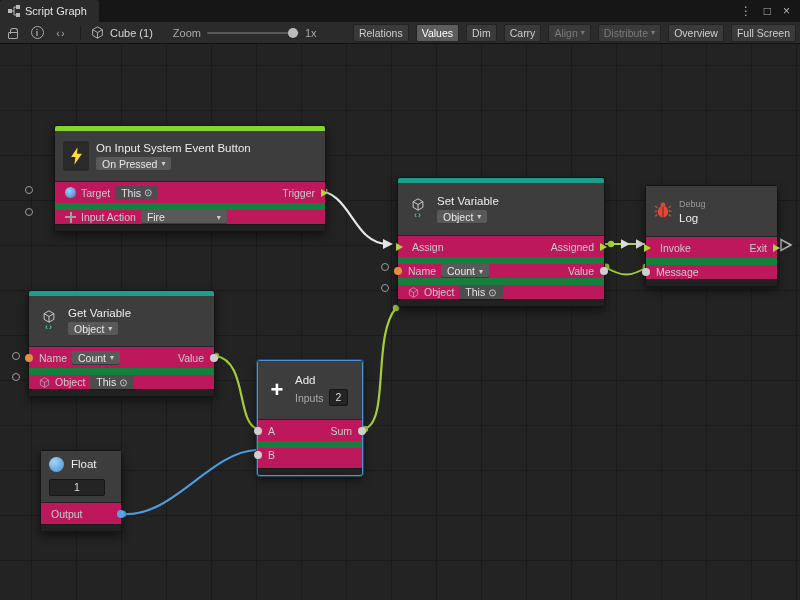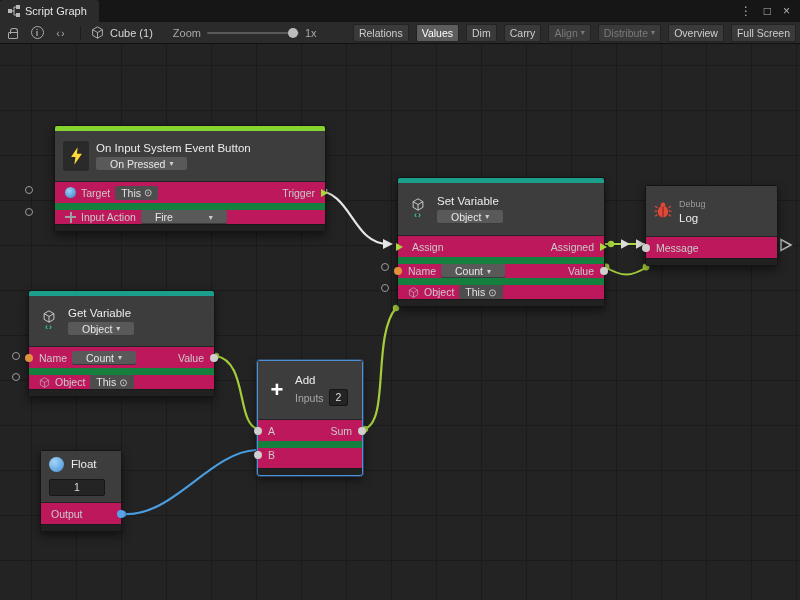--- a/index.html
+++ b/index.html
@@ -80,21 +80,21 @@
   .dot.pl { left:-4px; } .dot.pr { right:-4px; }
   .dot.grey { background:#cfcfcf; } .dot.orange { background:#e0913c; }
   .dot.blue { background:#57a3e8; }
 
   .arrow { position:absolute; width:0; height:0; top:50%; transform:translateY(-50%);
     border-top:4.5px solid transparent; border-bottom:4.5px solid transparent;
     border-left:7px solid #a8d83c; }
   .arrow.in { left:-2px; } .arrow.out { right:-3px; }
 
   .dd { display:inline-flex; align-items:center; gap:4px; background:#595959;
-    border-radius:2px; padding:1px 14px; font-size:10.5px; color:#e8e8e8;
+    border-radius:2px; padding:1px 6px; font-size:10.5px; color:#e8e8e8;
     box-shadow:inset 0 -1px rgba(0,0,0,.35); white-space:nowrap; }
   .dd .caret { font-size:8px; color:#cfcfcf; }
   .chip { display:inline-flex; align-items:center; gap:3px; background:#4d4d4d;
     border-radius:2px; padding:1px 6px; font-size:10.5px; color:#e4e4e4; white-space:nowrap; }
   .tglyph { font-size:10px; color:#cfcfcf; }
   .valuebox { background:#242424; border:1px solid #161616; border-radius:2px;
     color:#ddd; padding:0 6px; line-height:15px; font-size:10.5px; text-align:center; }
 
   .go-icon { width:11px; height:11px; border-radius:50%; flex:none;
     background:radial-gradient(circle at 38% 35%, #9fd0f5, #2f7fc6); }
@@ -322,20 +322,27 @@
           <path d="M8 5 V15" stroke="#8c251c" stroke-width="1"></path>
         </svg>
       </span>
       <div class="hcol">
         <div class="nsub">Debug</div>
         <div class="ntitle">Log</div>
       </div>
     </div>
     <div class="nbody">
       <div class="prow">
+        <span class="arrow in"></span>
+        <span class="plabel" style="margin-left:4px">Invoke</span>
+        <span class="spacer"></span>
+        <span class="plabel">Exit</span>
+        <span class="arrow out"></span>
+      </div>
+      <div class="prow">
         <span class="dot pl grey"></span>
         <span class="plabel">Message</span>
       </div>
     </div>
     <div class="nfooter"></div>
   </div>
 
   <div class="node" style="left:28px;top:246px;width:187px">
     <div class="stripe" style="background:#1b9e8c"></div>
     <div class="nheader" style="height:50px">

